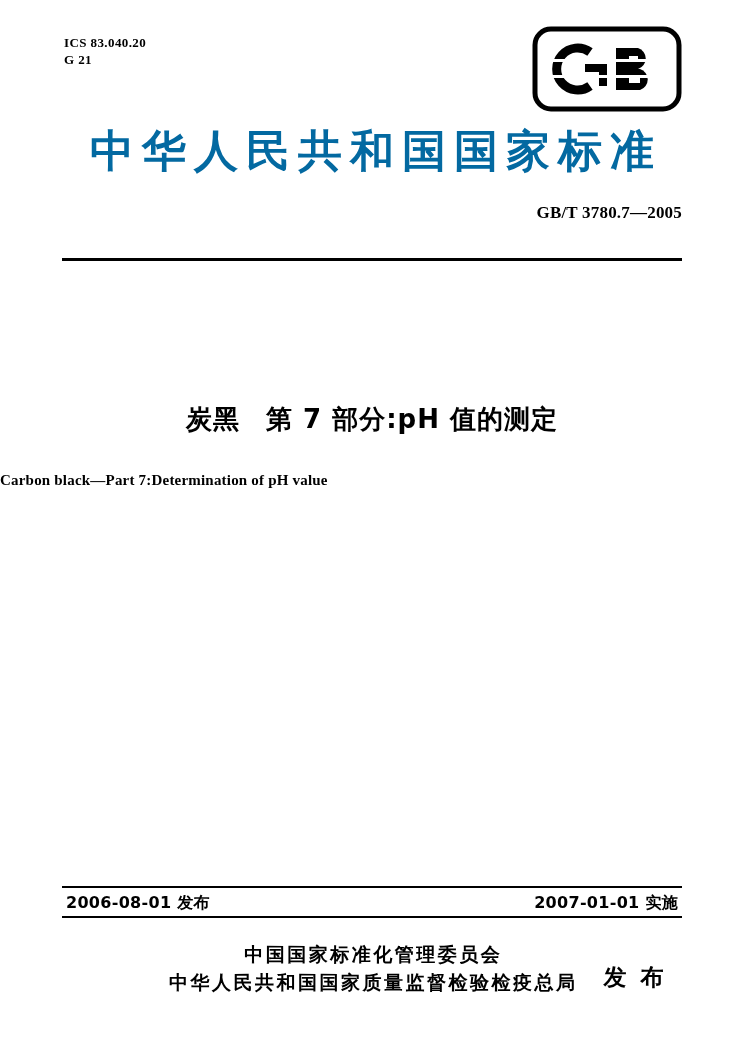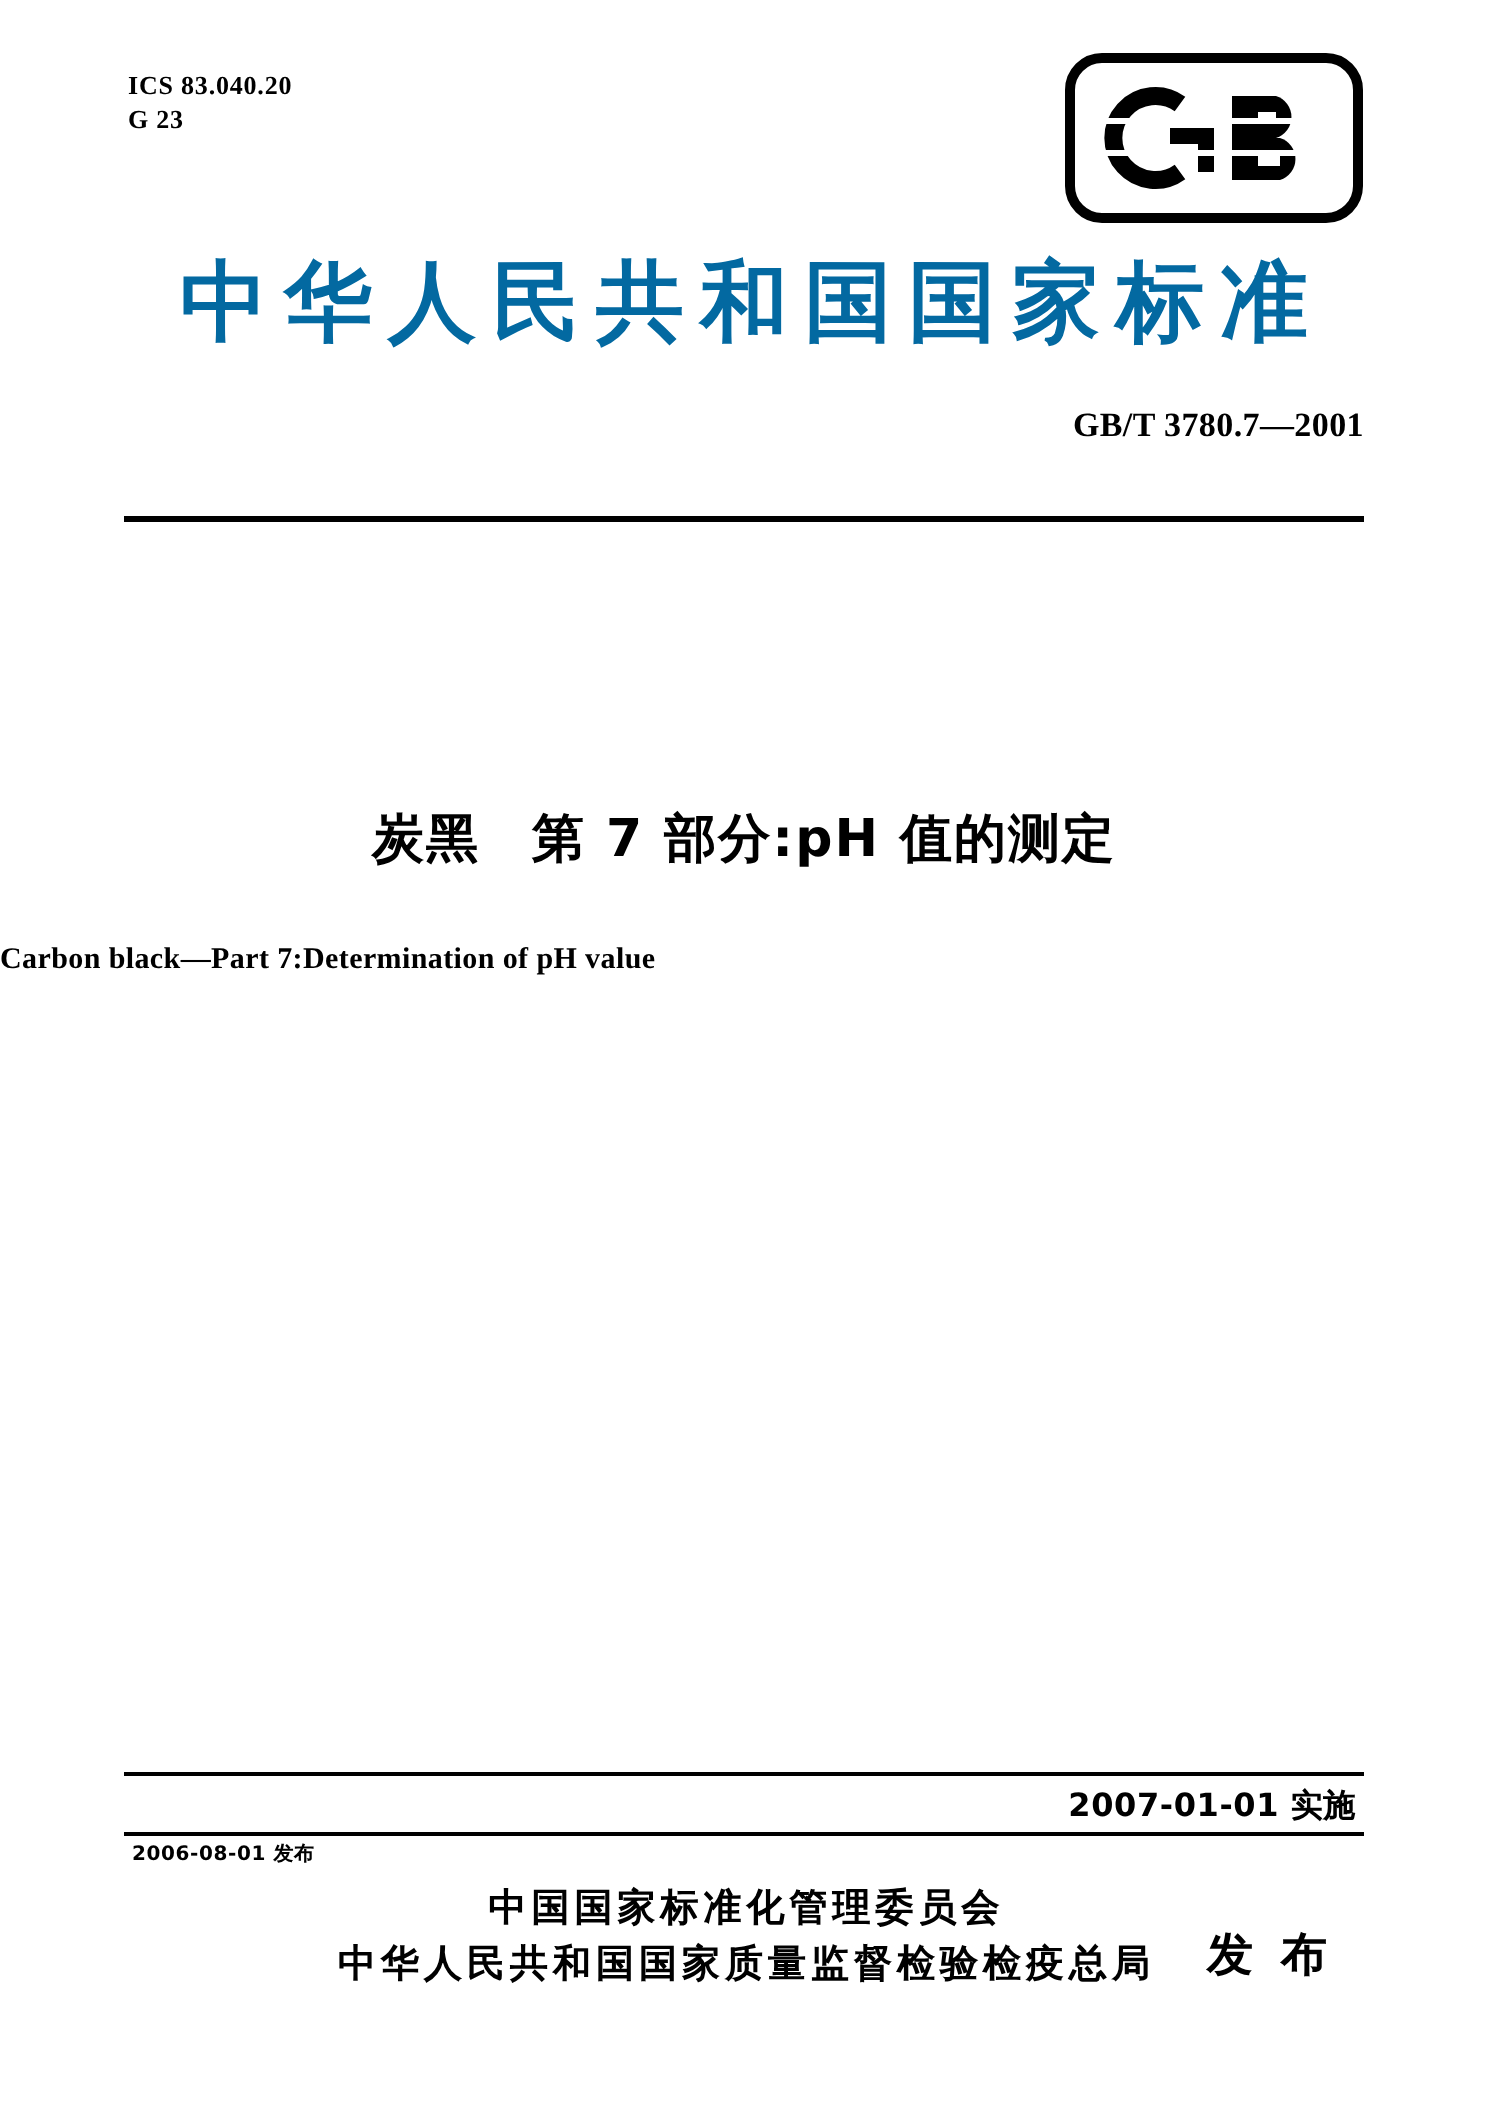--- a/index.html
+++ b/index.html
@@ -133,23 +133,22 @@
     letter-spacing: 0.2px;
   }
 
   
   .date-issue {
     position: absolute;
     left: 66px;
     top: 893px;
     font-family: "DejaVu Sans", sans-serif;
     font-weight: bold;
-    font-size: 10px;
+    font-size: 16px;
     letter-spacing: 0.3px;
-    margin-top: 27px;
   }
   .date-effective {
     position: absolute;
     right: 66px;
     top: 893px;
     font-family: "DejaVu Sans", sans-serif;
     font-weight: bold;
     font-size: 16px;
     letter-spacing: 0.3px;
   }
@@ -186,21 +185,21 @@
     white-space: nowrap;
   }
 </style>
 </head>
 <body>
 
 <div class="page">
 
   <div class="ics-block">
     <div>ICS 83.040.20</div>
-    <div>G 23</div>
+    <div>G 21</div>
   </div>
 
   <div class="gb-logo">
     <svg width="150" height="86" viewBox="0 0 150 86" xmlns="http://www.w3.org/2000/svg">
 
       <rect x="3" y="3" width="144" height="80" rx="16" ry="16" fill="none" stroke="#000" stroke-width="5"></rect>
 
       <g fill="none" stroke="#000" stroke-width="9">
         <path d="M58 26 A21 21 0 1 0 58 60"></path>
       </g>
@@ -217,21 +216,21 @@
 
       <g fill="#fff">
         <rect x="8" y="33" width="134" height="3"></rect>
         <rect x="8" y="49" width="134" height="3"></rect>
       </g>
     </svg>
   </div>
 
   <div class="cn-standard-title">中华人民共和国国家标准</div>
 
-  <div class="std-number">GB/T 3780.7—2001</div>
+  <div class="std-number">GB/T 3780.7—2005</div>
 
   <div class="rule-top"></div>
 
   <div class="doc-title-cn">
     <span>炭黑</span><span class="gap"></span><span>第 7 部分:pH 值的测定</span>
   </div>
   <div class="doc-title-en">Carbon black—Part 7:Determination of pH value</div>
 
   <div class="rule-bottom-1"></div>
   <div class="date-issue">2006-08-01 发布</div>

